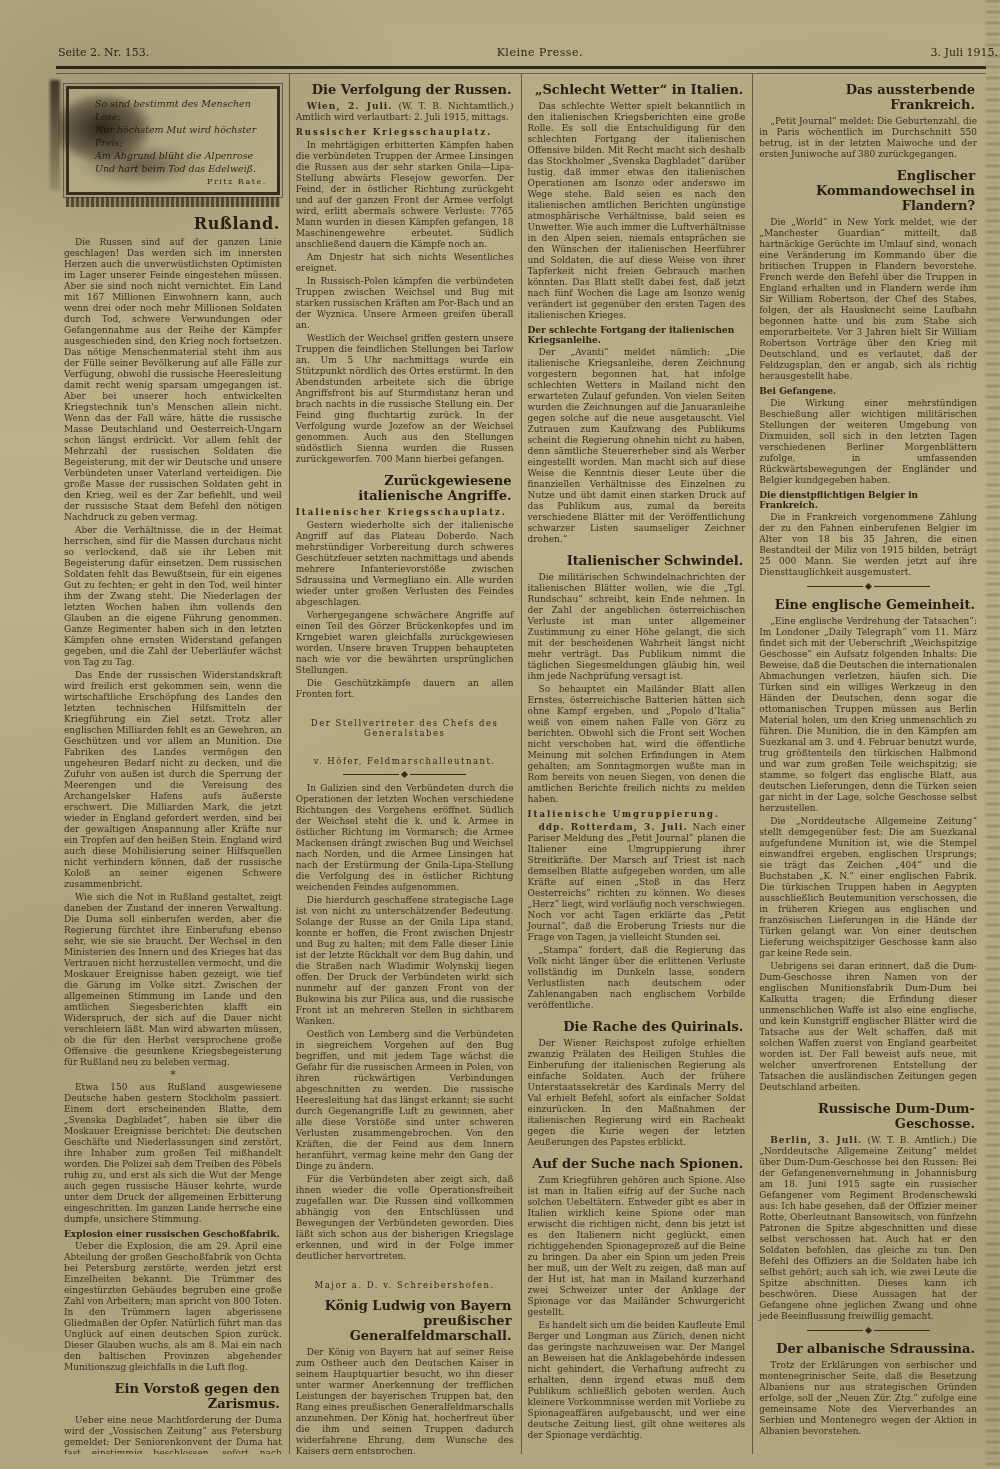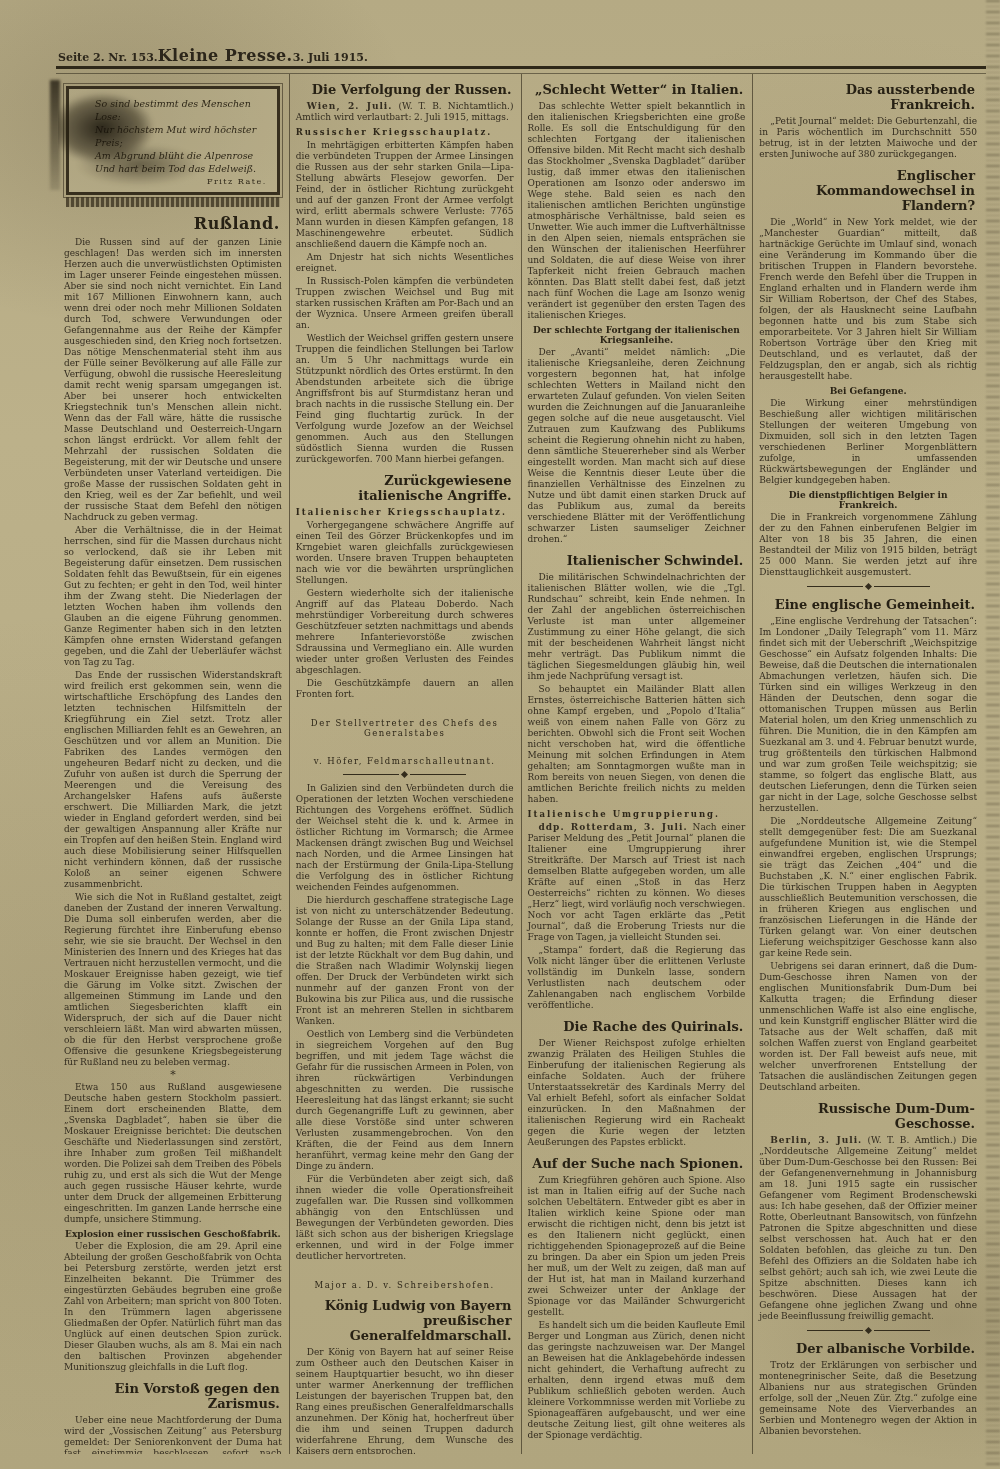--- a/index.html
+++ b/index.html
@@ -12,24 +12,24 @@
       radial-gradient(ellipse 600px 500px at 50% 60%, rgba(150,134,96,.18), transparent 75%),
       radial-gradient(ellipse 400px 600px at 5% 70%, rgba(96,82,52,.12), transparent 70%),
       radial-gradient(ellipse 300px 200px at 95% 90%, rgba(90,76,48,.16), transparent 70%),
       linear-gradient(180deg,#b5aa84 0%, #bcb18a 30%, #b7ac85 60%, #b0a57e 100%);
     color:#332c1f;
   }
   .page{position:absolute;inset:0;}
   
   .masthead{
     position:absolute;left:58px;right:2px;top:46px;height:18px;
-    display:flex;align-items:baseline;
-    font-size:11px;font-weight:bold;color:#2c261a;
-  }
-  .masthead .m-center{font-size:16px;letter-spacing:.5px;}
+    display:flex;justify-content:space-between;align-items:baseline;
+    font-size:11px;font-weight:normal;color:#2c261a;
+  }
+  .masthead .m-center{font-size:11px;letter-spacing:.5px;}
   .head-rule{
     position:absolute;left:56px;right:14px;top:66px;height:4px;
     border-top:3px solid #2e2819;border-bottom:1px solid rgba(46,40,25,.55);
   }
   
   .cols{
     position:absolute;left:58px;right:16px;top:74px;height:1380px;
     display:flex;
   }
   .col{
@@ -41,21 +41,21 @@
   .art-headline{
     text-align:right;font-weight:bold;font-size:13px;line-height:15px;
     margin:8px 2px 4px;color:#272114;
   }
   .art-headline.lg{font-size:16px;line-height:18px;letter-spacing:.5px;}
   .art-subhead{
     font-size:8.5px;letter-spacing:2px;font-weight:bold;
     margin:4px 0 3px;color:#2e2719;
   }
   .art-smallhead{
-    text-align:center;font-size:9px;font-weight:bold;margin:4px 0 2px;color:#2b2416;
+    text-align:left;font-size:9px;font-weight:bold;margin:4px 0 2px;color:#2b2416;
   }
   .para{
     font-size:9px;line-height:11px;text-align:justify;text-indent:11px;
     margin:0 0 2px;hyphens:auto;-webkit-hyphens:auto;word-spacing:-0.2px;
   }
   .para b.lead{letter-spacing:1px;}
   .sig{
     text-align:center;font-size:8.5px;letter-spacing:1.5px;margin:18px 0 4px;color:#2e2719;
   }
   .star{text-align:center;font-size:11px;line-height:10px;margin:2px 0;}
@@ -133,22 +133,22 @@
     <div class="col">
         <div class="art-headline">Die Verfolgung der Russen.</div>
         <p class="para"><b class="lead">Wien, 2. Juli.</b> (W. T. B. Nichtamtlich.) Amtlich wird verlautbart: 2. Juli 1915, mittags.</p>
         <div class="art-subhead">Russischer Kriegsschauplatz.</div>
         <p class="para">In mehrtägigen erbitterten Kämpfen haben die verbündeten Truppen der Armee Linsingen die Russen aus der sehr starken Gnila—Lipa-Stellung abwärts Flesejow geworfen. Der Feind, der in östlicher Richtung zurückgeht und auf der ganzen Front der Armee verfolgt wird, erlitt abermals schwere Verluste: 7765 Mann wurden in diesen Kämpfen gefangen, 18 Maschinengewehre erbeutet. Südlich anschließend dauern die Kämpfe noch an.</p>
         <p class="para">Am Dnjestr hat sich nichts Wesentliches ereignet.</p>
         <p class="para">In Russisch-Polen kämpfen die verbündeten Truppen zwischen Weichsel und Bug mit starken russischen Kräften am Por-Bach und an der Wyznica. Unsere Armeen greifen überall an.</p>
         <p class="para">Westlich der Weichsel griffen gestern unsere Truppen die feindlichen Stellungen bei Tarlow an. Um 5 Uhr nachmittags wurde ein Stützpunkt nördlich des Ortes erstürmt. In den Abendstunden arbeitete sich die übrige Angriffsfront bis auf Sturmdistanz heran und brach nachts in die russische Stellung ein. Der Feind ging fluchtartig zurück. In der Verfolgung wurde Jozefow an der Weichsel genommen. Auch aus den Stellungen südöstlich Sienna wurden die Russen zurückgeworfen. 700 Mann hierbei gefangen.</p>
         <div class="art-headline">Zurückgewiesene italienische Angriffe.</div>
         <div class="art-subhead">Italienischer Kriegsschauplatz.</div>
+        <p class="para">Gestern wiederholte sich der italienische Angriff auf das Plateau Doberdo. Nach mehrstündiger Vorbereitung durch schweres Geschützfeuer setzten nachmittags und abends mehrere Infanterievorstöße zwischen Sdraussina und Vermegliano ein. Alle wurden wieder unter großen Verlusten des Feindes abgeschlagen.</p>
         <p class="para">Vorhergegangene schwächere Angriffe auf einen Teil des Görzer Brückenkopfes und im Krngebiet waren gleichfalls zurückgewiesen worden. Unsere braven Truppen behaupteten nach wie vor die bewährten ursprünglichen Stellungen.</p>
-        <p class="para">Gestern wiederholte sich der italienische Angriff auf das Plateau Doberdo. Nach mehrstündiger Vorbereitung durch schweres Geschützfeuer setzten nachmittags und abends mehrere Infanterievorstöße zwischen Sdraussina und Vermegliano ein. Alle wurden wieder unter großen Verlusten des Feindes abgeschlagen.</p>
         <p class="para">Die Geschützkämpfe dauern an allen Fronten fort.</p>
         <div class="sig">Der Stellvertreter des Chefs des Generalstabes</div>
         <div class="sig">v. Höfer, Feldmarschalleutnant.</div>
         <div class="divider">
           <span class="line"></span>
           <span class="diamond"></span>
           <span class="line"></span>
         </div>
         <p class="para">In Galizien sind den Verbündeten durch die Operationen der letzten Wochen verschiedene Richtungen des Vorgehens eröffnet. Südlich der Weichsel steht die k. und k. Armee in östlicher Richtung im Vormarsch; die Armee Mackensen drängt zwischen Bug und Weichsel nach Norden, und die Armee Linsingen hat nach der Erstürmung der Gnila-Lipa-Stellung die Verfolgung des in östlicher Richtung weichenden Feindes aufgenommen.</p>
         <p class="para">Die hierdurch geschaffene strategische Lage ist von nicht zu unterschätzender Bedeutung. Solange der Russe an der Gnila Lipa stand, konnte er hoffen, die Front zwischen Dnjestr und Bug zu halten; mit dem Falle dieser Linie ist der letzte Rückhalt vor dem Bug dahin, und die Straßen nach Wladimir Wolynskij liegen offen. Der Druck der Verbündeten wirkt sich nunmehr auf der ganzen Front von der Bukowina bis zur Pilica aus, und die russische Front ist an mehreren Stellen in sichtbarem Wanken.</p>
@@ -193,20 +193,20 @@
         <p class="para">„Eine englische Verdrehung der Tatsachen“: Im Londoner „Daily Telegraph“ vom 11. März findet sich mit der Ueberschrift „Weichspitzige Geschosse“ ein Aufsatz folgenden Inhalts: Die Beweise, daß die Deutschen die internationalen Abmachungen verletzen, häufen sich. Die Türken sind ein williges Werkzeug in den Händen der Deutschen, denn sogar die ottomanischen Truppen müssen aus Berlin Material holen, um den Krieg unmenschlich zu führen. Die Munition, die in den Kämpfen am Suezkanal am 3. und 4. Februar benutzt wurde, trug größtenteils den türkischen Halbmond und war zum großen Teile weichspitzig; sie stamme, so folgert das englische Blatt, aus deutschen Lieferungen, denn die Türken seien gar nicht in der Lage, solche Geschosse selbst herzustellen.</p>
         <p class="para">Die „Norddeutsche Allgemeine Zeitung“ stellt demgegenüber fest: Die am Suezkanal aufgefundene Munition ist, wie die Stempel einwandfrei ergeben, englischen Ursprungs; sie trägt das Zeichen „404“ und die Buchstaben „K. N.“ einer englischen Fabrik. Die türkischen Truppen haben in Aegypten ausschließlich Beutemunition verschossen, die in früheren Kriegen aus englischen und französischen Lieferungen in die Hände der Türken gelangt war. Von einer deutschen Lieferung weichspitziger Geschosse kann also gar keine Rede sein.</p>
         <p class="para">Uebrigens sei daran erinnert, daß die Dum-Dum-Geschosse ihren Namen von der englischen Munitionsfabrik Dum-Dum bei Kalkutta tragen; die Erfindung dieser unmenschlichen Waffe ist also eine englische, und kein Kunstgriff englischer Blätter wird die Tatsache aus der Welt schaffen, daß mit solchen Waffen zuerst von England gearbeitet worden ist. Der Fall beweist aufs neue, mit welcher unverfrorenen Entstellung der Tatsachen die ausländischen Zeitungen gegen Deutschland arbeiten.</p>
         <div class="art-headline">Russische Dum-Dum-Geschosse.</div>
         <p class="para"><b class="lead">Berlin, 3. Juli.</b> (W. T. B. Amtlich.) Die „Norddeutsche Allgemeine Zeitung“ meldet über Dum-Dum-Geschosse bei den Russen: Bei der Gefangenenvernehmung in Johannisburg am 18. Juni 1915 sagte ein russischer Gefangener vom Regiment Brodenschewski aus: Ich habe gesehen, daß der Offizier meiner Rotte, Oberleutnant Bansowitsch, von fünfzehn Patronen die Spitze abgeschnitten und diese selbst verschossen hat. Auch hat er den Soldaten befohlen, das gleiche zu tun. Den Befehl des Offiziers an die Soldaten habe ich selbst gehört; auch sah ich, wie zwei Leute die Spitze abschnitten. Dieses kann ich beschwören. Diese Aussagen hat der Gefangene ohne jeglichen Zwang und ohne jede Beeinflussung freiwillig gemacht.</p>
         <div class="divider">
           <span class="line"></span>
           <span class="diamond"></span>
           <span class="line"></span>
         </div>
-        <div class="art-headline">Der albanische Vorbilde.</div>
+        <div class="art-headline">Der albanische Sdraussina.</div>
         <p class="para">Trotz der Erklärungen von serbischer und montenegrinischer Seite, daß die Besetzung Albaniens nur aus strategischen Gründen erfolge, soll der „Neuen Zür. Ztg.“ zufolge eine gemeinsame Note des Vierverbandes an Serbien und Montenegro wegen der Aktion in Albanien bevorstehen.</p>
       </div>
   </div>
 
   <div class="edge-strip"></div>
   <div class="left-streak"></div>
 </div>
 
 </body></html>

